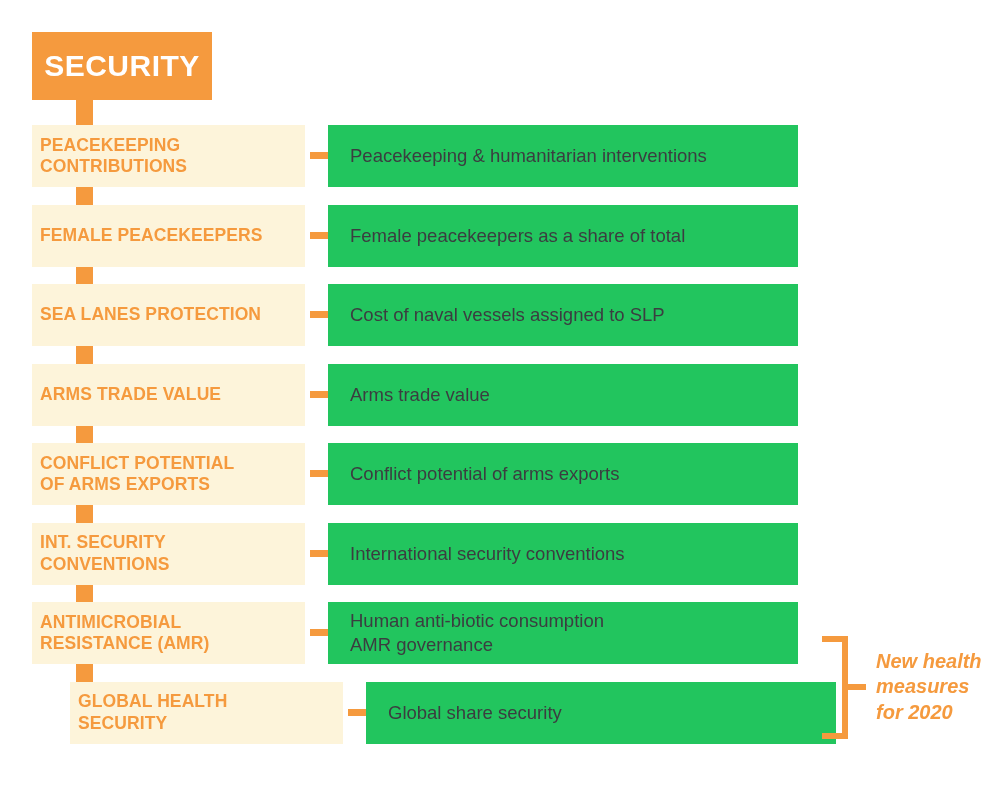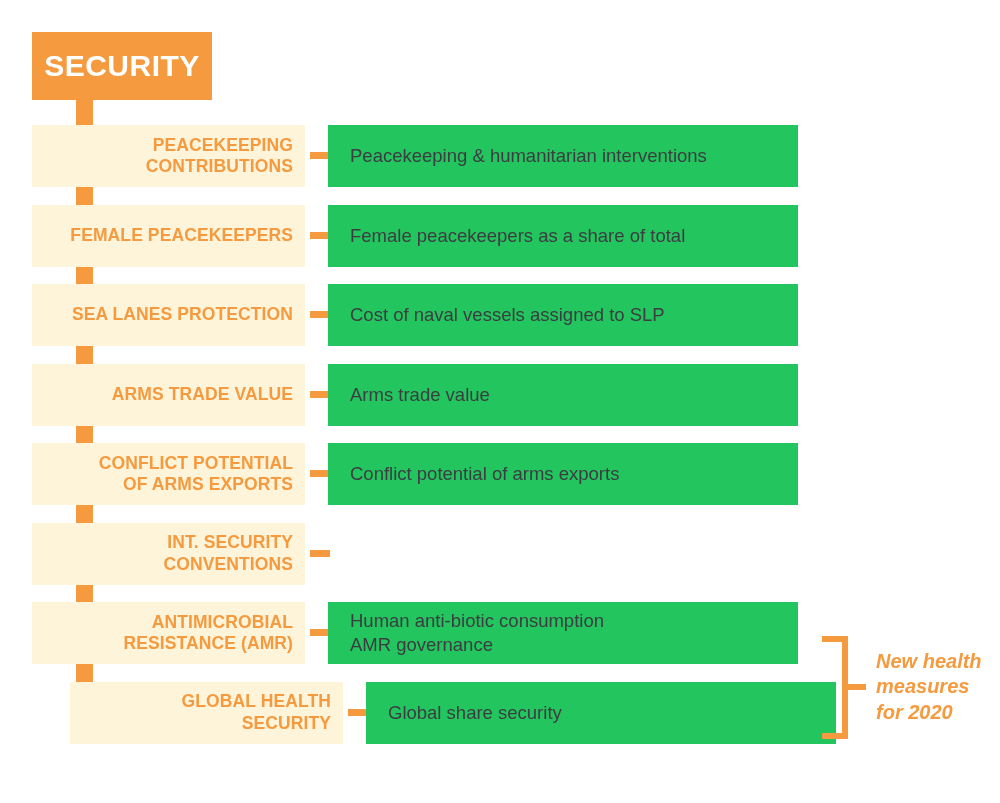--- a/index.html
+++ b/index.html
@@ -61,24 +61,24 @@
   }
 
   .label-box {
     position: absolute;
     left: 0;
     top: 0;
     width: 273px;
     height: 62px;
     background: #FDF4DA;
     box-sizing: border-box;
-    padding: 0 12px 0 8px;
+    padding: 0 19px 0 8px;
     display: flex;
     flex-direction: column;
-    align-items: flex-end;
+    align-items: flex-start;
     justify-content: center;
   }
   .label-line {
     color: #F59A3E;
     font-size: 17.5px;
     font-weight: bold;
     line-height: 1.22;
     letter-spacing: 0.1px;
     text-align: right;
     white-space: nowrap;
@@ -233,20 +233,23 @@
         <div class="desc-box">
           <div class="desc-line">Conflict potential of arms exports</div>
         </div>
       </div>
       <div class="row" style="top: 522.5px;">
         <div class="label-box">
           <div class="label-line">INT. SECURITY</div>
           <div class="label-line">CONVENTIONS</div>
         </div>
         <div class="dash"></div>
+        <div class="desc-box">
+          <div class="desc-line">International security conventions</div>
+        </div>
       </div>
       <div class="row" style="top: 602px;">
         <div class="label-box">
           <div class="label-line">ANTIMICROBIAL</div>
           <div class="label-line">RESISTANCE (AMR)</div>
         </div>
         <div class="dash"></div>
         <div class="desc-box">
           <div class="desc-line">Human anti-biotic consumption</div>
           <div class="desc-line">AMR governance</div>

